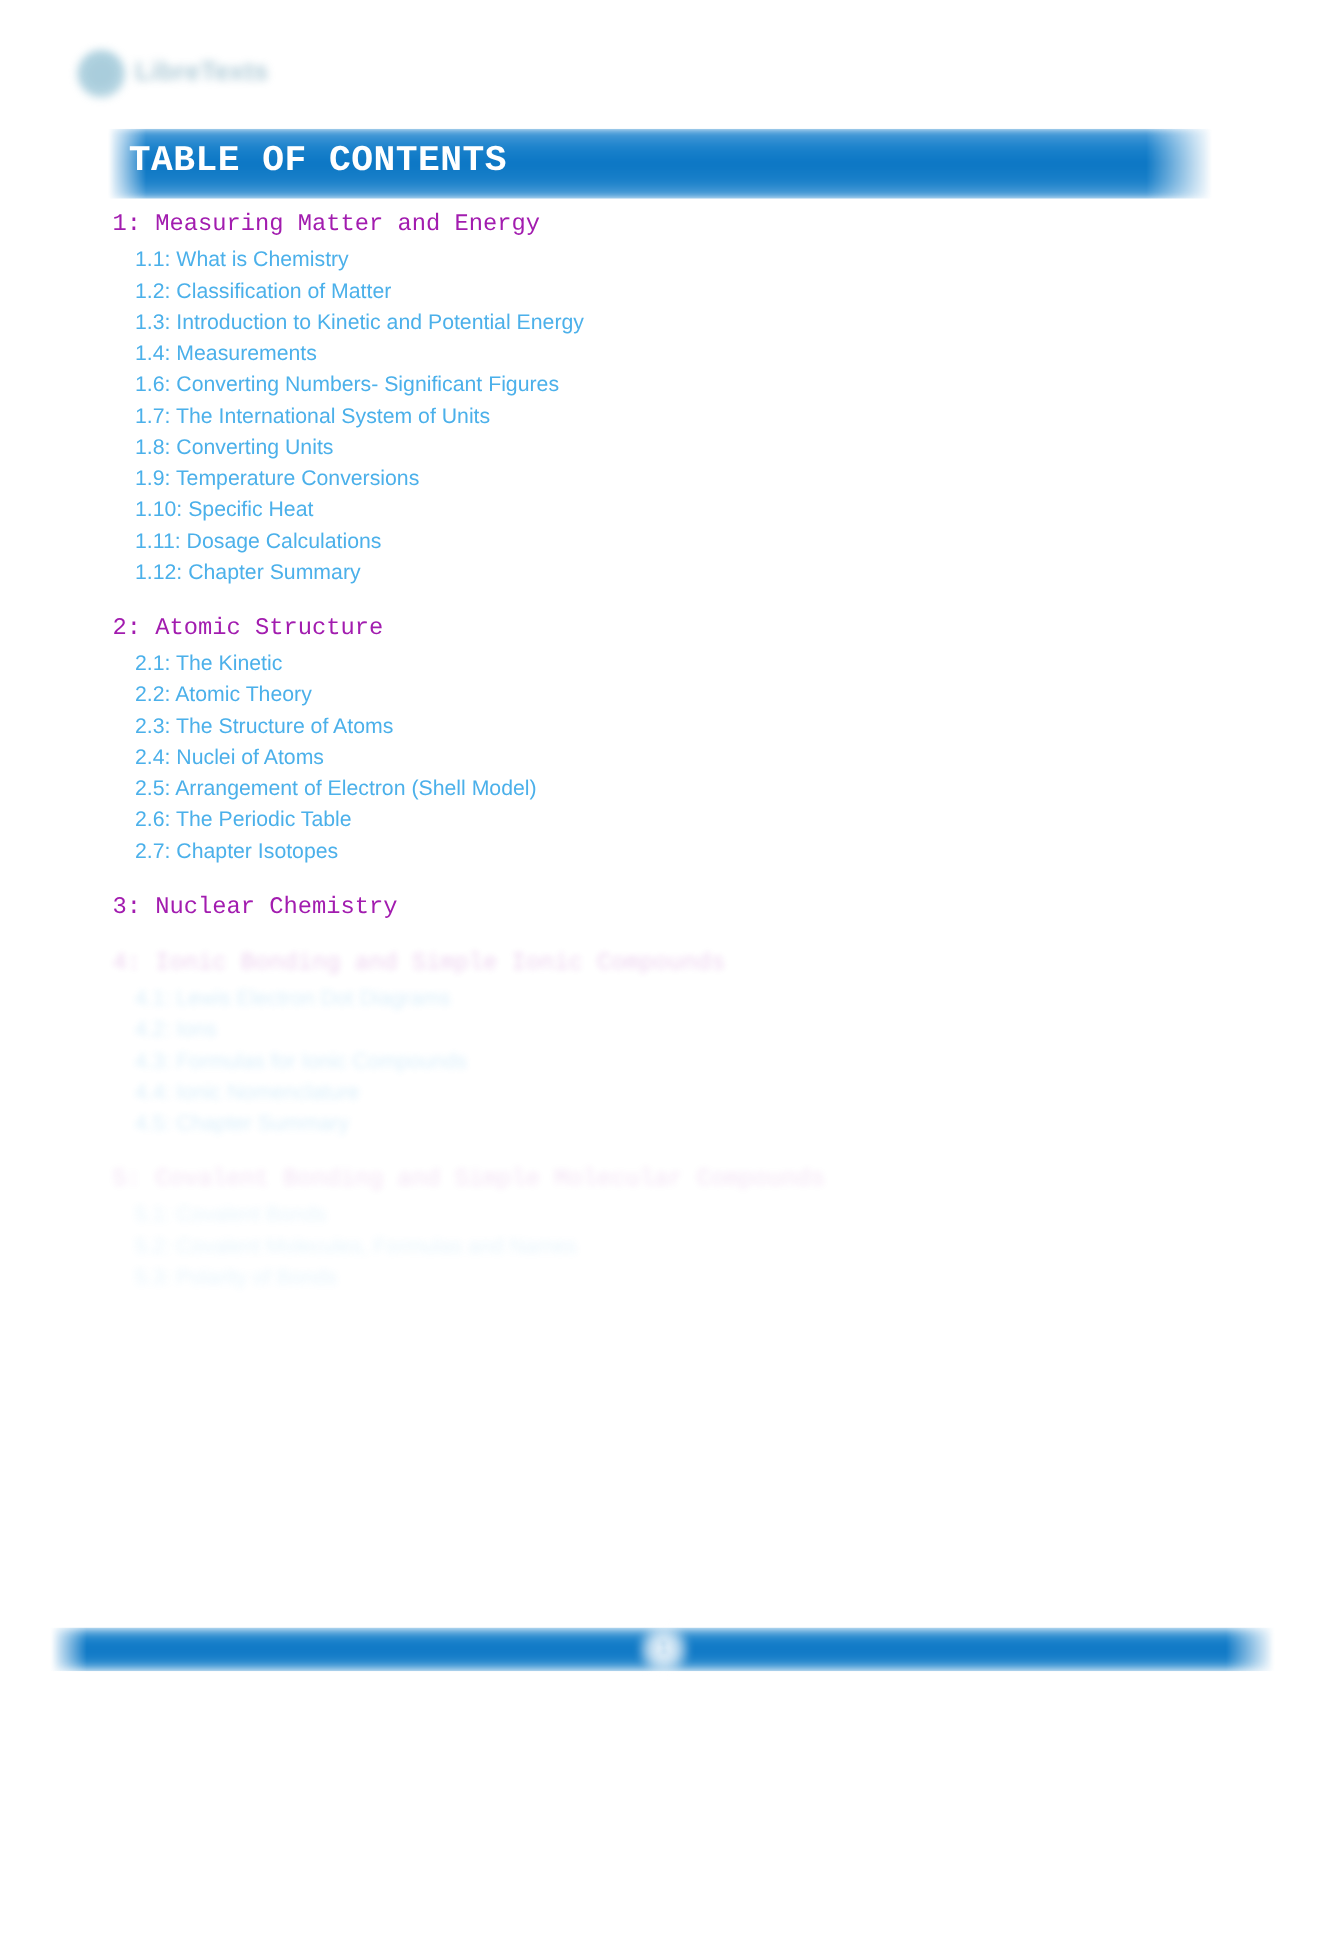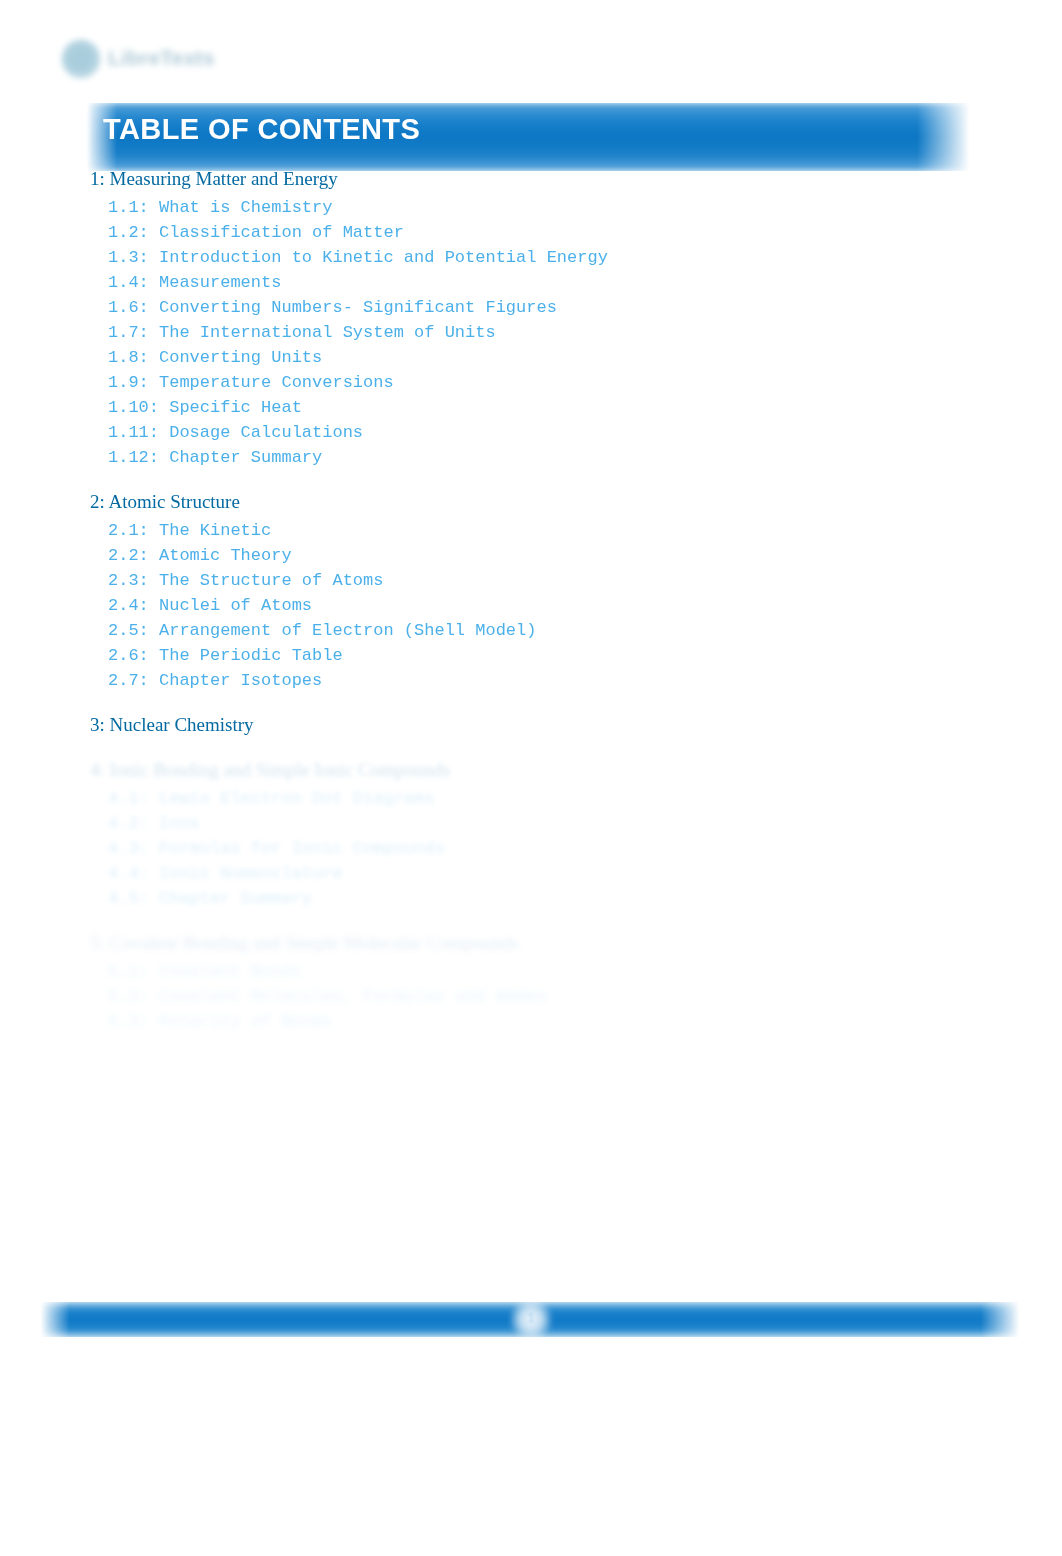--- a/index.html
+++ b/index.html
@@ -61,21 +61,22 @@
     color: #7ba9bd;
     white-space: nowrap;
   }
 
   
   .toc-banner {
     position: absolute;
     left: 86px;
     top: 103px;
     width: 884px;
-    height: 68px;
+    height: 56px;
+    font-family: Liberation Mono, monospace;
   }
   .toc-banner-bg {
     position: absolute;
     inset: 0;
     border-radius: 3px;
     background: linear-gradient(180deg,
         #55a2da 0%,
         #1b82cc 26%,
         #0b76c4 50%,
         #1a80c9 76%,
@@ -102,34 +103,34 @@
     position: absolute;
     left: 0;
     top: 166px;
     width: 1062px;
   }
   .chapter { margin: 0; }
   .chapter + .chapter { margin-top: 19px; }
 
   .chapter-title {
     margin: 0 0 3px 90px;
-    font-family: Liberation Serif, serif;
+    font-family: Liberation Mono, monospace;
     font-size: 19px;
     font-weight: 400;
-    color: #0369a1;
+    color: #a21caf;
     line-height: 26px;
     white-space: nowrap;
   }
   .section-list {
     list-style: none;
     margin: 0;
     padding: 0 0 0 108px;
   }
   .section-item {
-    font-family: Liberation Mono, monospace;
+    font-family: Liberation Sans, sans-serif;
     font-size: 17px;
     color: #4bb0ea;
     line-height: 25px;
     white-space: nowrap;
   }
 
   
   .fade-1 { opacity: 0.30; filter: blur(2.1px); }
   .fade-2 { opacity: 0.19; filter: blur(2.6px); }
   .fade-3 { opacity: 0.12; filter: blur(3.0px); }

